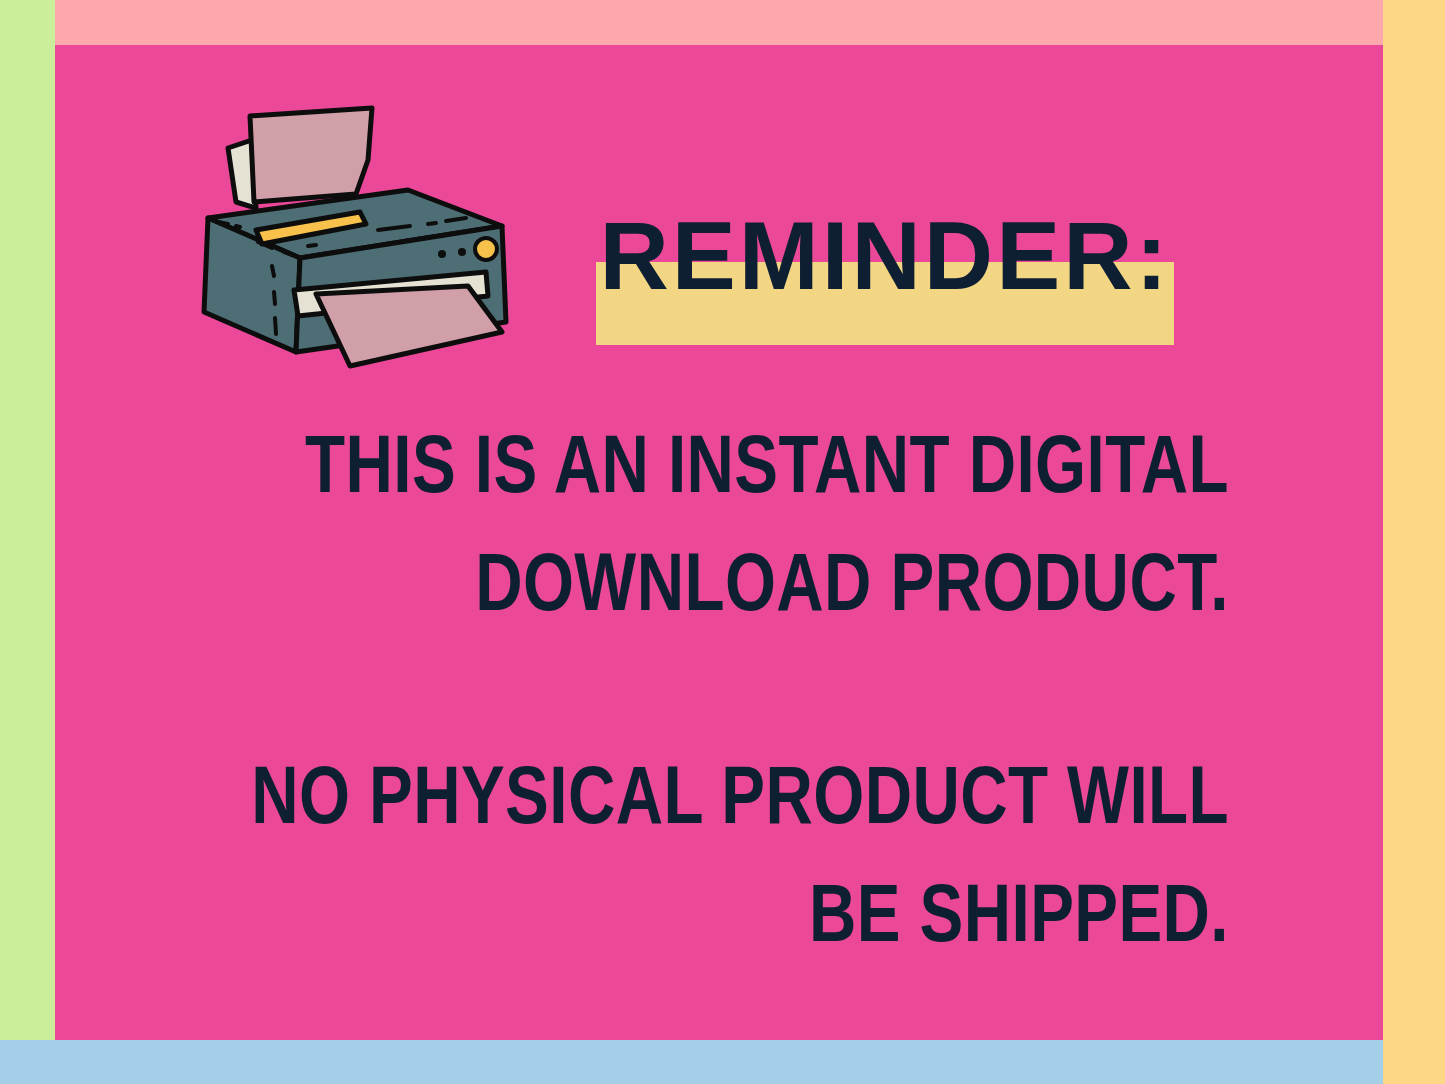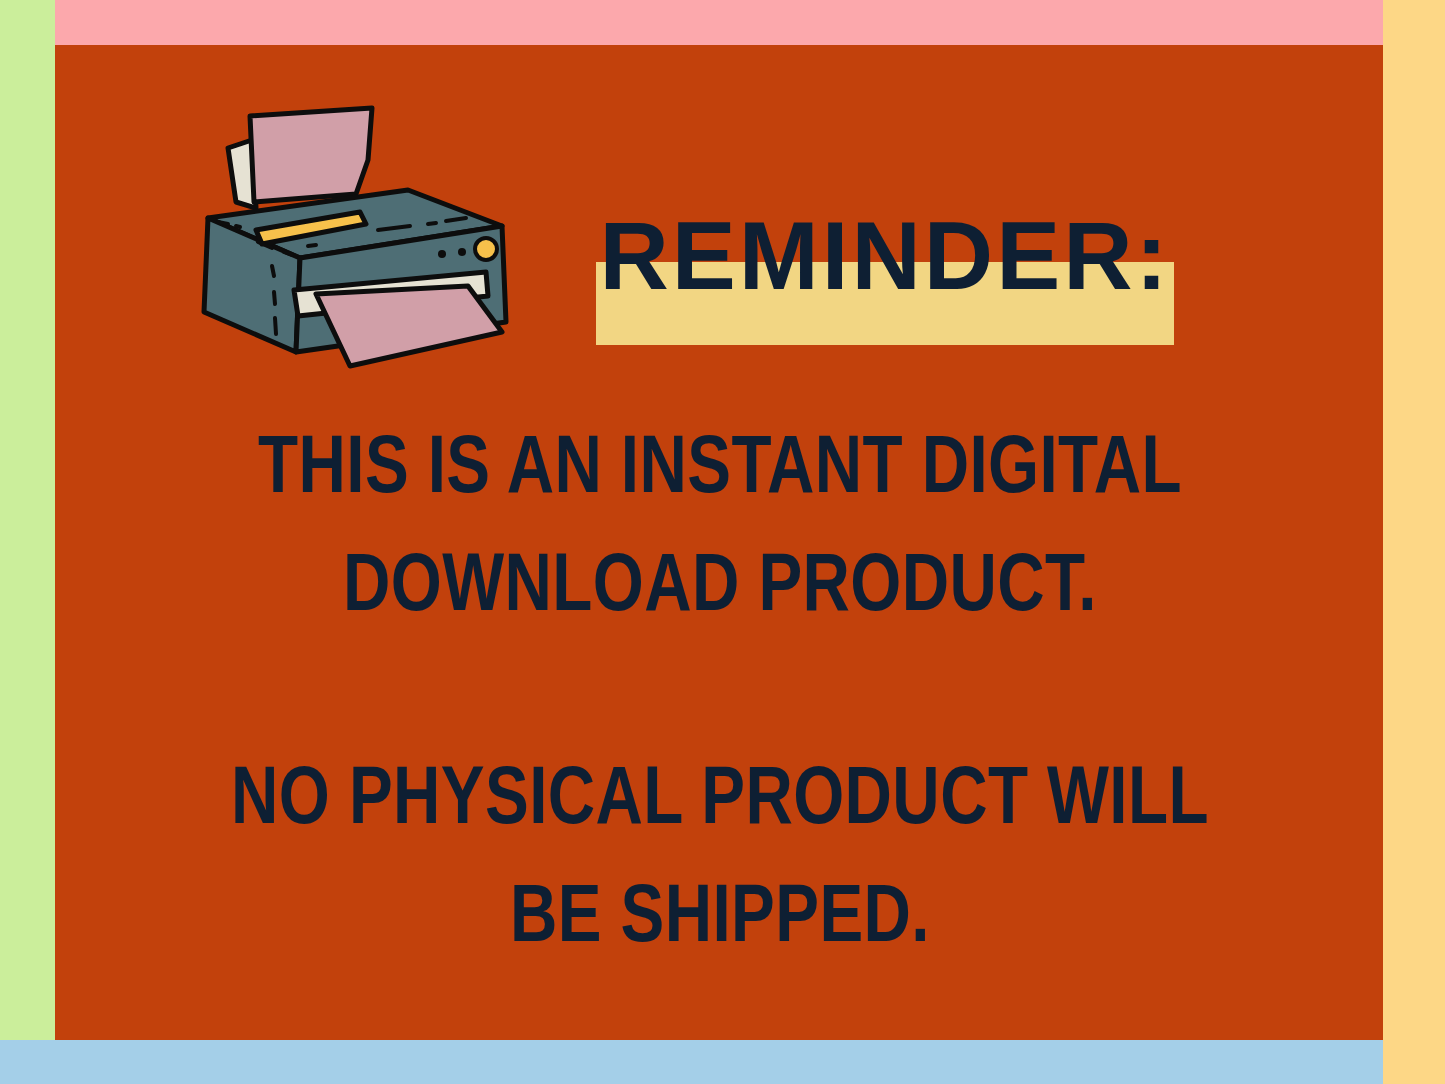--- a/index.html
+++ b/index.html
@@ -9,21 +9,21 @@
     background: #ffffff;
   }
   body {
     font-family: "Liberation Sans", sans-serif;
   }
 
   #canvas {
     position: relative;
     width: 1445px;
     height: 1084px;
-    background: #c2410c;
+    background: #ec4899;
     overflow: hidden;
   }
 
   
   .band {
     position: absolute;
   }
   .band-green {
     left: 0;
     top: 0;
@@ -94,24 +94,24 @@
     font-size: 96px;
     line-height: 112px;
     letter-spacing: 3px;
     color: #0E1F33;
     white-space: nowrap;
   }
 
   
   .body-copy {
     position: absolute;
-    left: 75px;
+    left: 68px;
     top: 405px;
     width: 1290px;
-    text-align: center;
+    text-align: right;
     color: #0E1F33;
   }
   .copy-block {
     font-family: "Liberation Sans Narrow", "Liberation Sans", sans-serif;
     font-weight: bold;
     font-size: 82px;
     line-height: 118px;
     letter-spacing: 0.5px;
     transform: scaleX(0.80);
     transform-origin: center top;

